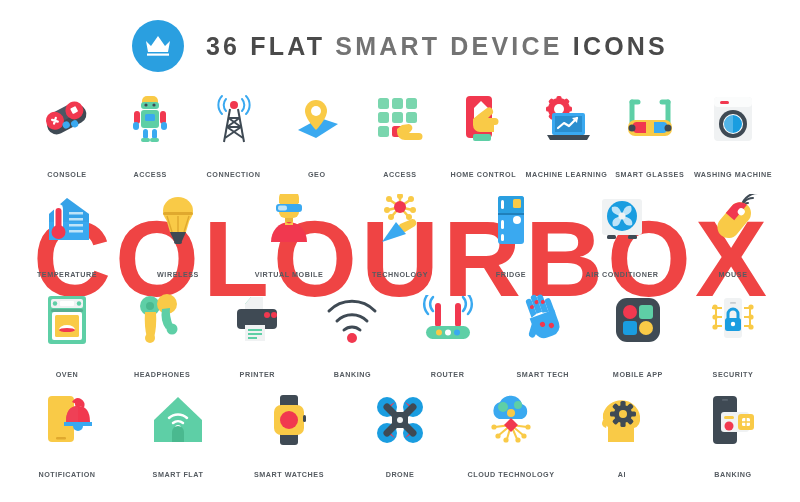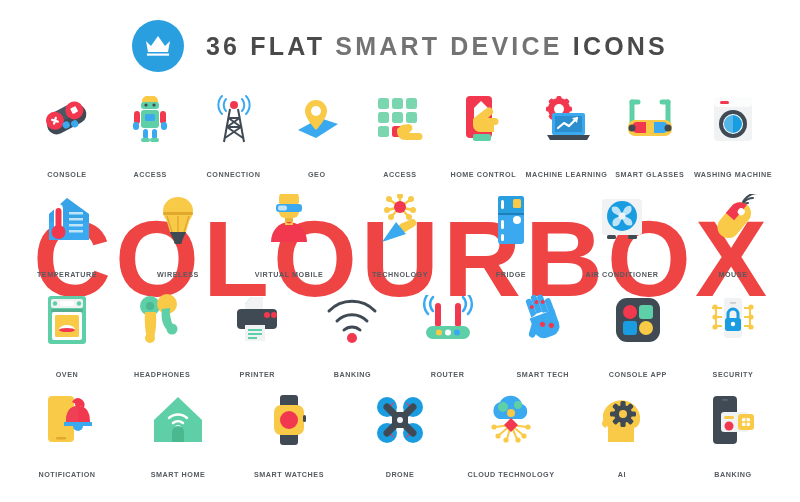--- a/index.html
+++ b/index.html
@@ -527,21 +527,21 @@
     <div class="cell">
       <div class="art">
         <svg width="48" height="48" viewBox="0 0 48 48">
           <rect x="2" y="2" width="44" height="44" rx="11" fill="#3f4a54"></rect>
           <circle cx="16" cy="16" r="7" fill="#f1384f"></circle>
           <rect x="25" y="9" width="14" height="14" rx="3" fill="#5ecfa6"></rect>
           <rect x="9" y="25" width="14" height="14" rx="3" fill="#1a9de0"></rect>
           <circle cx="32" cy="32" r="7" fill="#f9ca47"></circle>
         </svg>
       </div>
-      <div class="label">CONSOLE APP</div>
+      <div class="label">MOBILE APP</div>
     </div>
 
     <div class="cell">
       <div class="art">
         <svg width="54" height="50" viewBox="0 0 54 50">
           <rect x="18" y="3" width="18" height="40" rx="3" fill="#f0f2f3"></rect>
           <rect x="24" y="7" width="6" height="1.8" rx="0.9" fill="#c7ccd0"></rect>
           <path d="M22 24 l0 -5 a5 5 0 0 1 10 0 l0 5" stroke="#1a9de0" stroke-width="3" fill="none"></path>
           <rect x="19" y="23" width="16" height="13" rx="2.5" fill="#1a9de0"></rect>
           <circle cx="27" cy="29" r="2.2" fill="#ffffff"></circle>
@@ -595,21 +595,21 @@
         <svg width="54" height="52" viewBox="0 0 54 52">
           <path d="M27 3 L51 26 L51 48 L3 48 L3 26 Z" fill="#5ecfa6"></path>
           <g stroke="#ffffff" stroke-width="2.5" fill="none" stroke-linecap="round">
             <path d="M18 24 a13 13 0 0 1 18 0"></path>
             <path d="M22 29 a8 8 0 0 1 10 0"></path>
           </g>
           <circle cx="27" cy="34" r="3" fill="#ffffff"></circle>
           <path d="M21 48 l0 -10 a6 6 0 0 1 12 0 l0 10z" fill="#4ab98f"></path>
         </svg>
       </div>
-      <div class="label">SMART HOME</div>
+      <div class="label">SMART FLAT</div>
     </div>
 
     <div class="cell">
       <div class="art">
         <svg width="38" height="52" viewBox="0 0 38 52">
           <rect x="10" y="1" width="18" height="14" rx="3" fill="#3f4a54"></rect>
           <rect x="10" y="37" width="18" height="14" rx="3" fill="#3f4a54"></rect>
           <rect x="4" y="11" width="30" height="30" rx="7" fill="#f9ca47"></rect>
           <circle cx="19" cy="26" r="9" fill="#f1384f"></circle>
           <rect x="33" y="21" width="3" height="7" rx="1.5" fill="#3f4a54"></rect>

